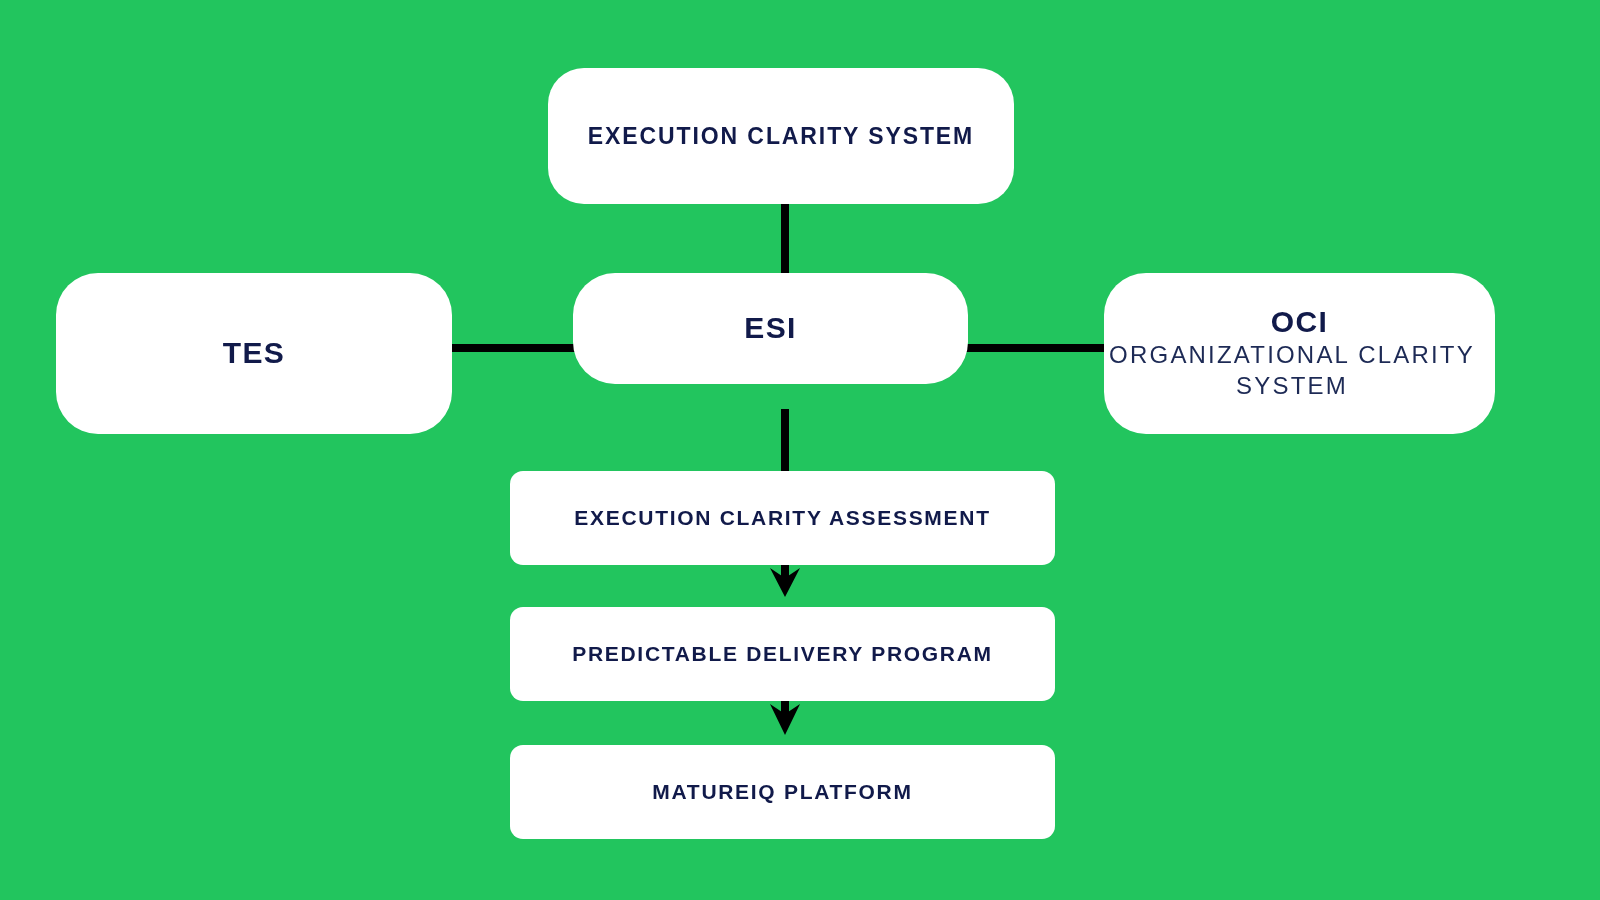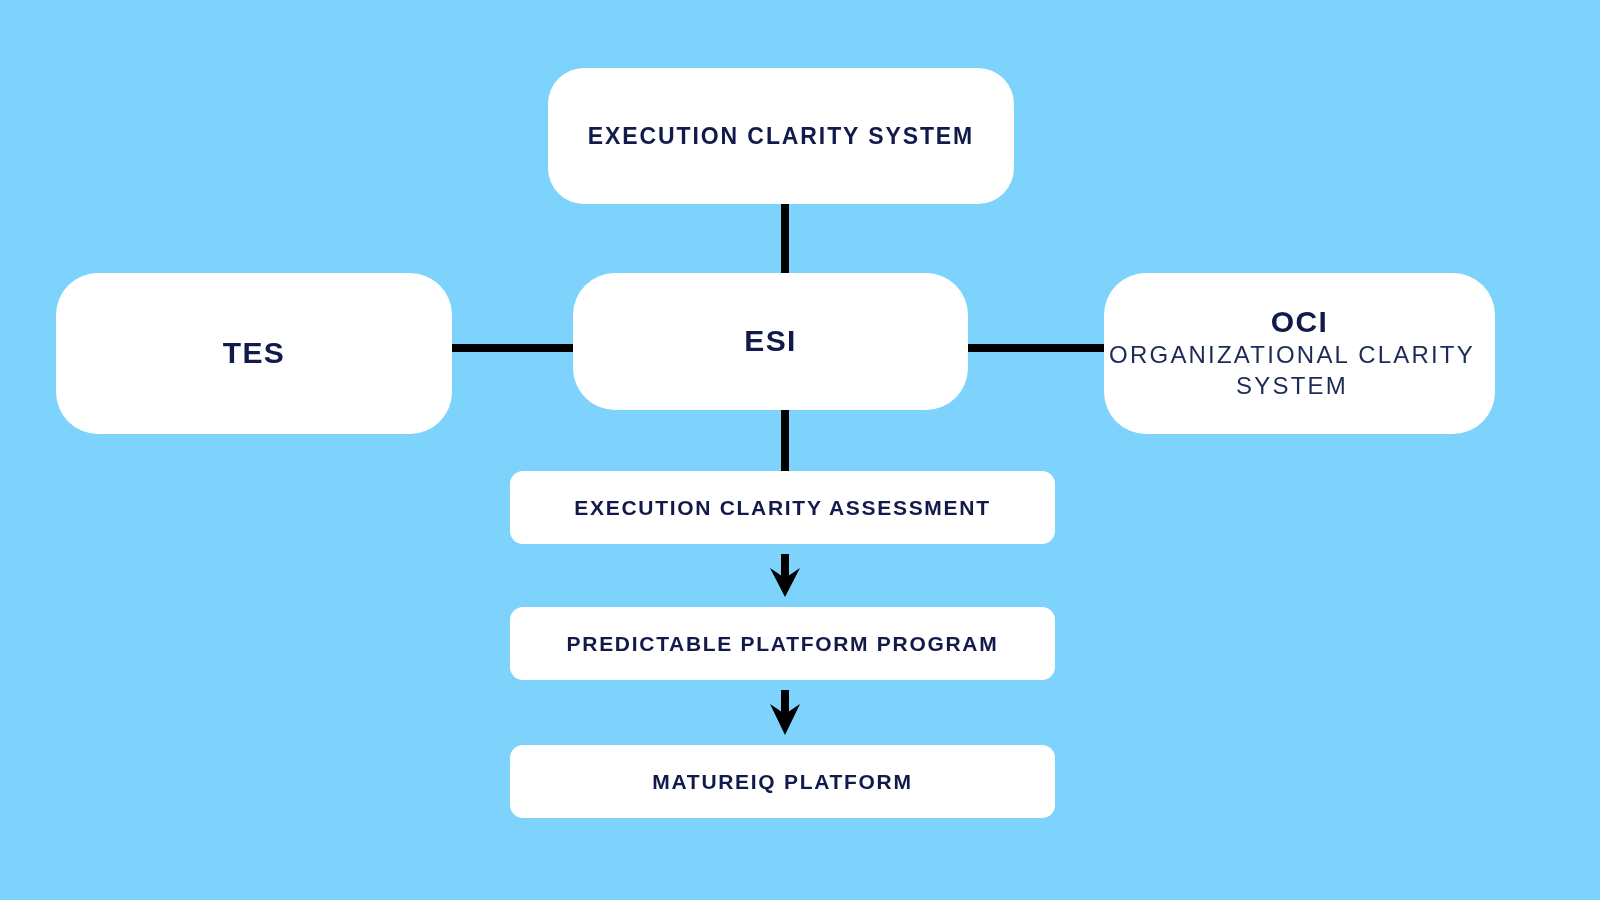--- a/index.html
+++ b/index.html
@@ -9,21 +9,21 @@
   body {
     width: 1600px;
     height: 900px;
     overflow: hidden;
     font-family: "Liberation Sans", sans-serif;
   }
   #diagram-canvas {
     position: relative;
     width: 1600px;
     height: 900px;
-    background: #7dd3fc;
+    background: #22c55e;
   }
 
   
   #connector-layer {
     position: absolute;
     left: 0;
     top: 0;
     width: 1600px;
     height: 900px;
     z-index: 1;
@@ -86,38 +86,38 @@
   #node-tes {
     left: 56px;
     top: 273px;
     width: 396px;
     height: 161px;
   }
   #node-esi {
     left: 573px;
     top: 273px;
     width: 395px;
-    height: 137px;
+    height: 111px;
   }
   #node-oci {
     left: 1104px;
     top: 273px;
     width: 391px;
     height: 161px;
   }
   #node-oci .node-subtitle {
     width: 420px;
     margin-left: -15px;
   }
 
   
   .node-step {
     left: 510px;
     width: 545px;
-    height: 73px;
+    height: 94px;
     border-radius: 13px;
   }
   .node-step .node-title {
     font-size: 21px;
     letter-spacing: 1.7px;
   }
   #node-assessment { top: 471px; }
   #node-program    { top: 607px; }
   #node-platform   { top: 745px; text-align: center; }
 </style>
@@ -162,20 +162,20 @@
   <div class="node node-pillar" id="node-oci">
     <div class="node-title">OCI</div>
     <div class="node-subtitle">ORGANIZATIONAL CLARITY SYSTEM</div>
   </div>
 
   <div class="node node-step" id="node-assessment">
     <div class="node-title">EXECUTION CLARITY ASSESSMENT</div>
   </div>
 
   <div class="node node-step" id="node-program">
-    <div class="node-title">PREDICTABLE PLATFORM PROGRAM</div>
+    <div class="node-title">PREDICTABLE DELIVERY PROGRAM</div>
   </div>
 
   <div class="node node-step" id="node-platform">
     <div class="node-title">MATUREIQ PLATFORM</div>
   </div>
 
 </div>
 
 </body></html>

